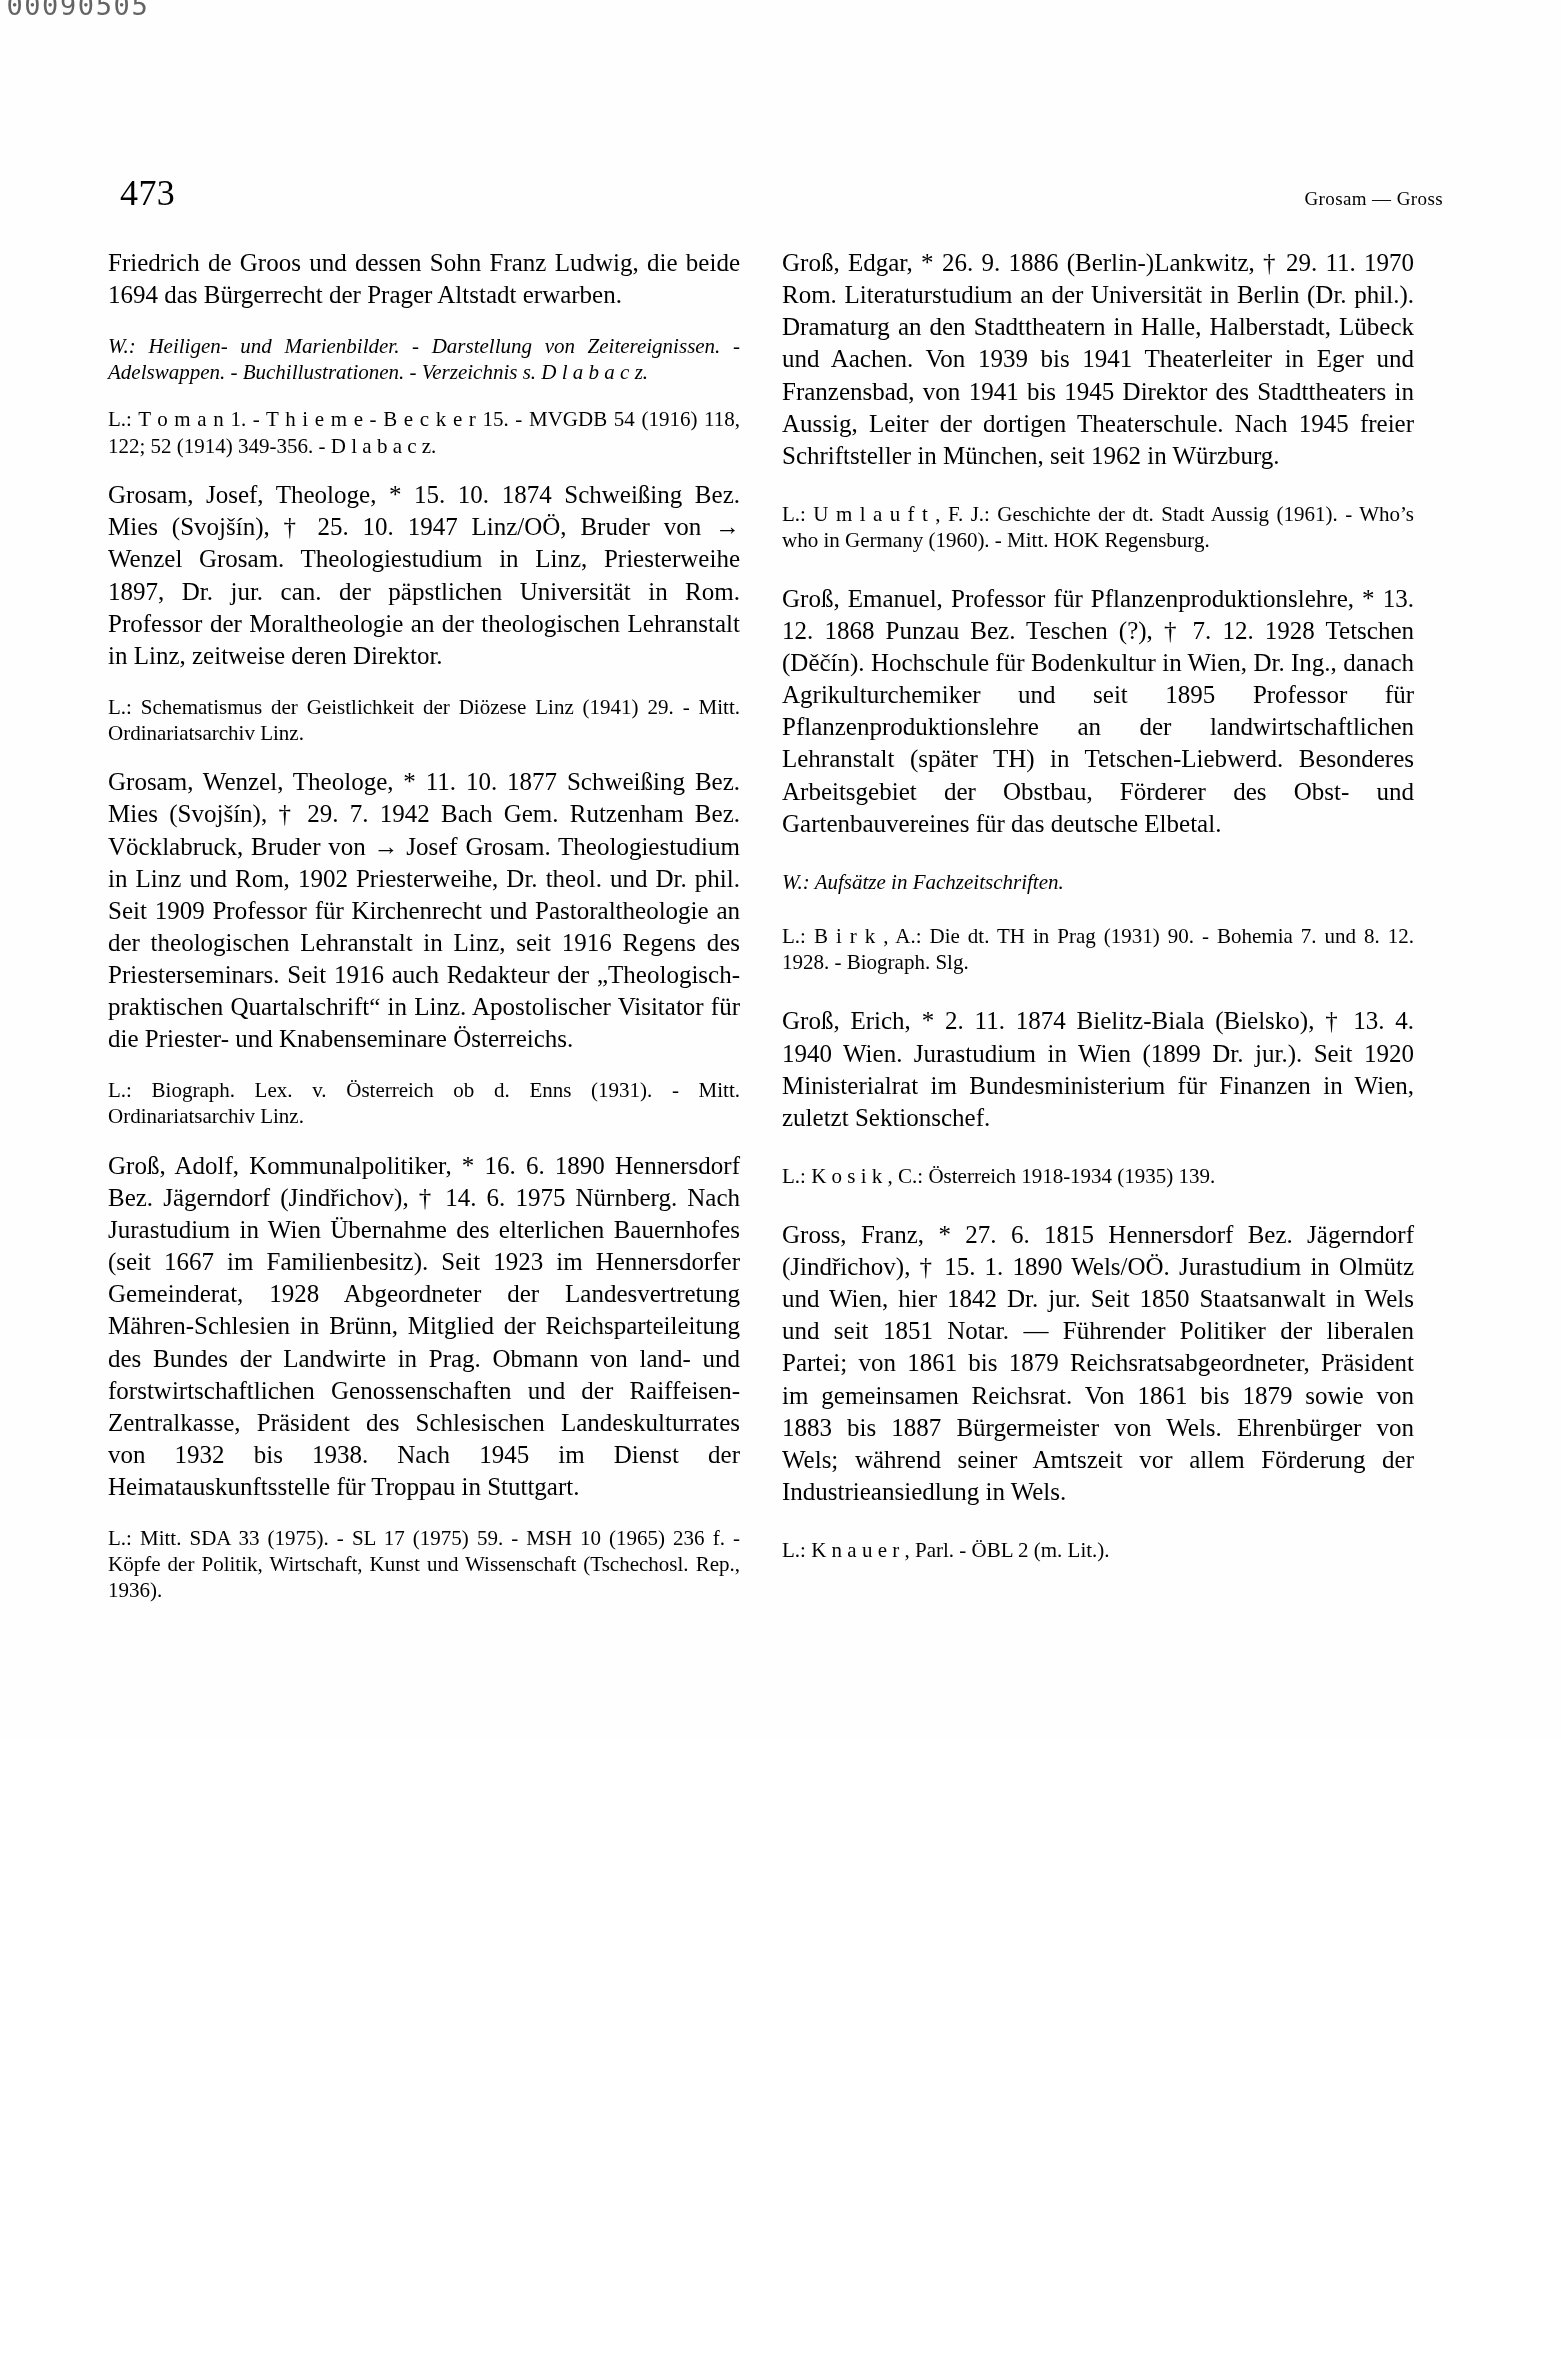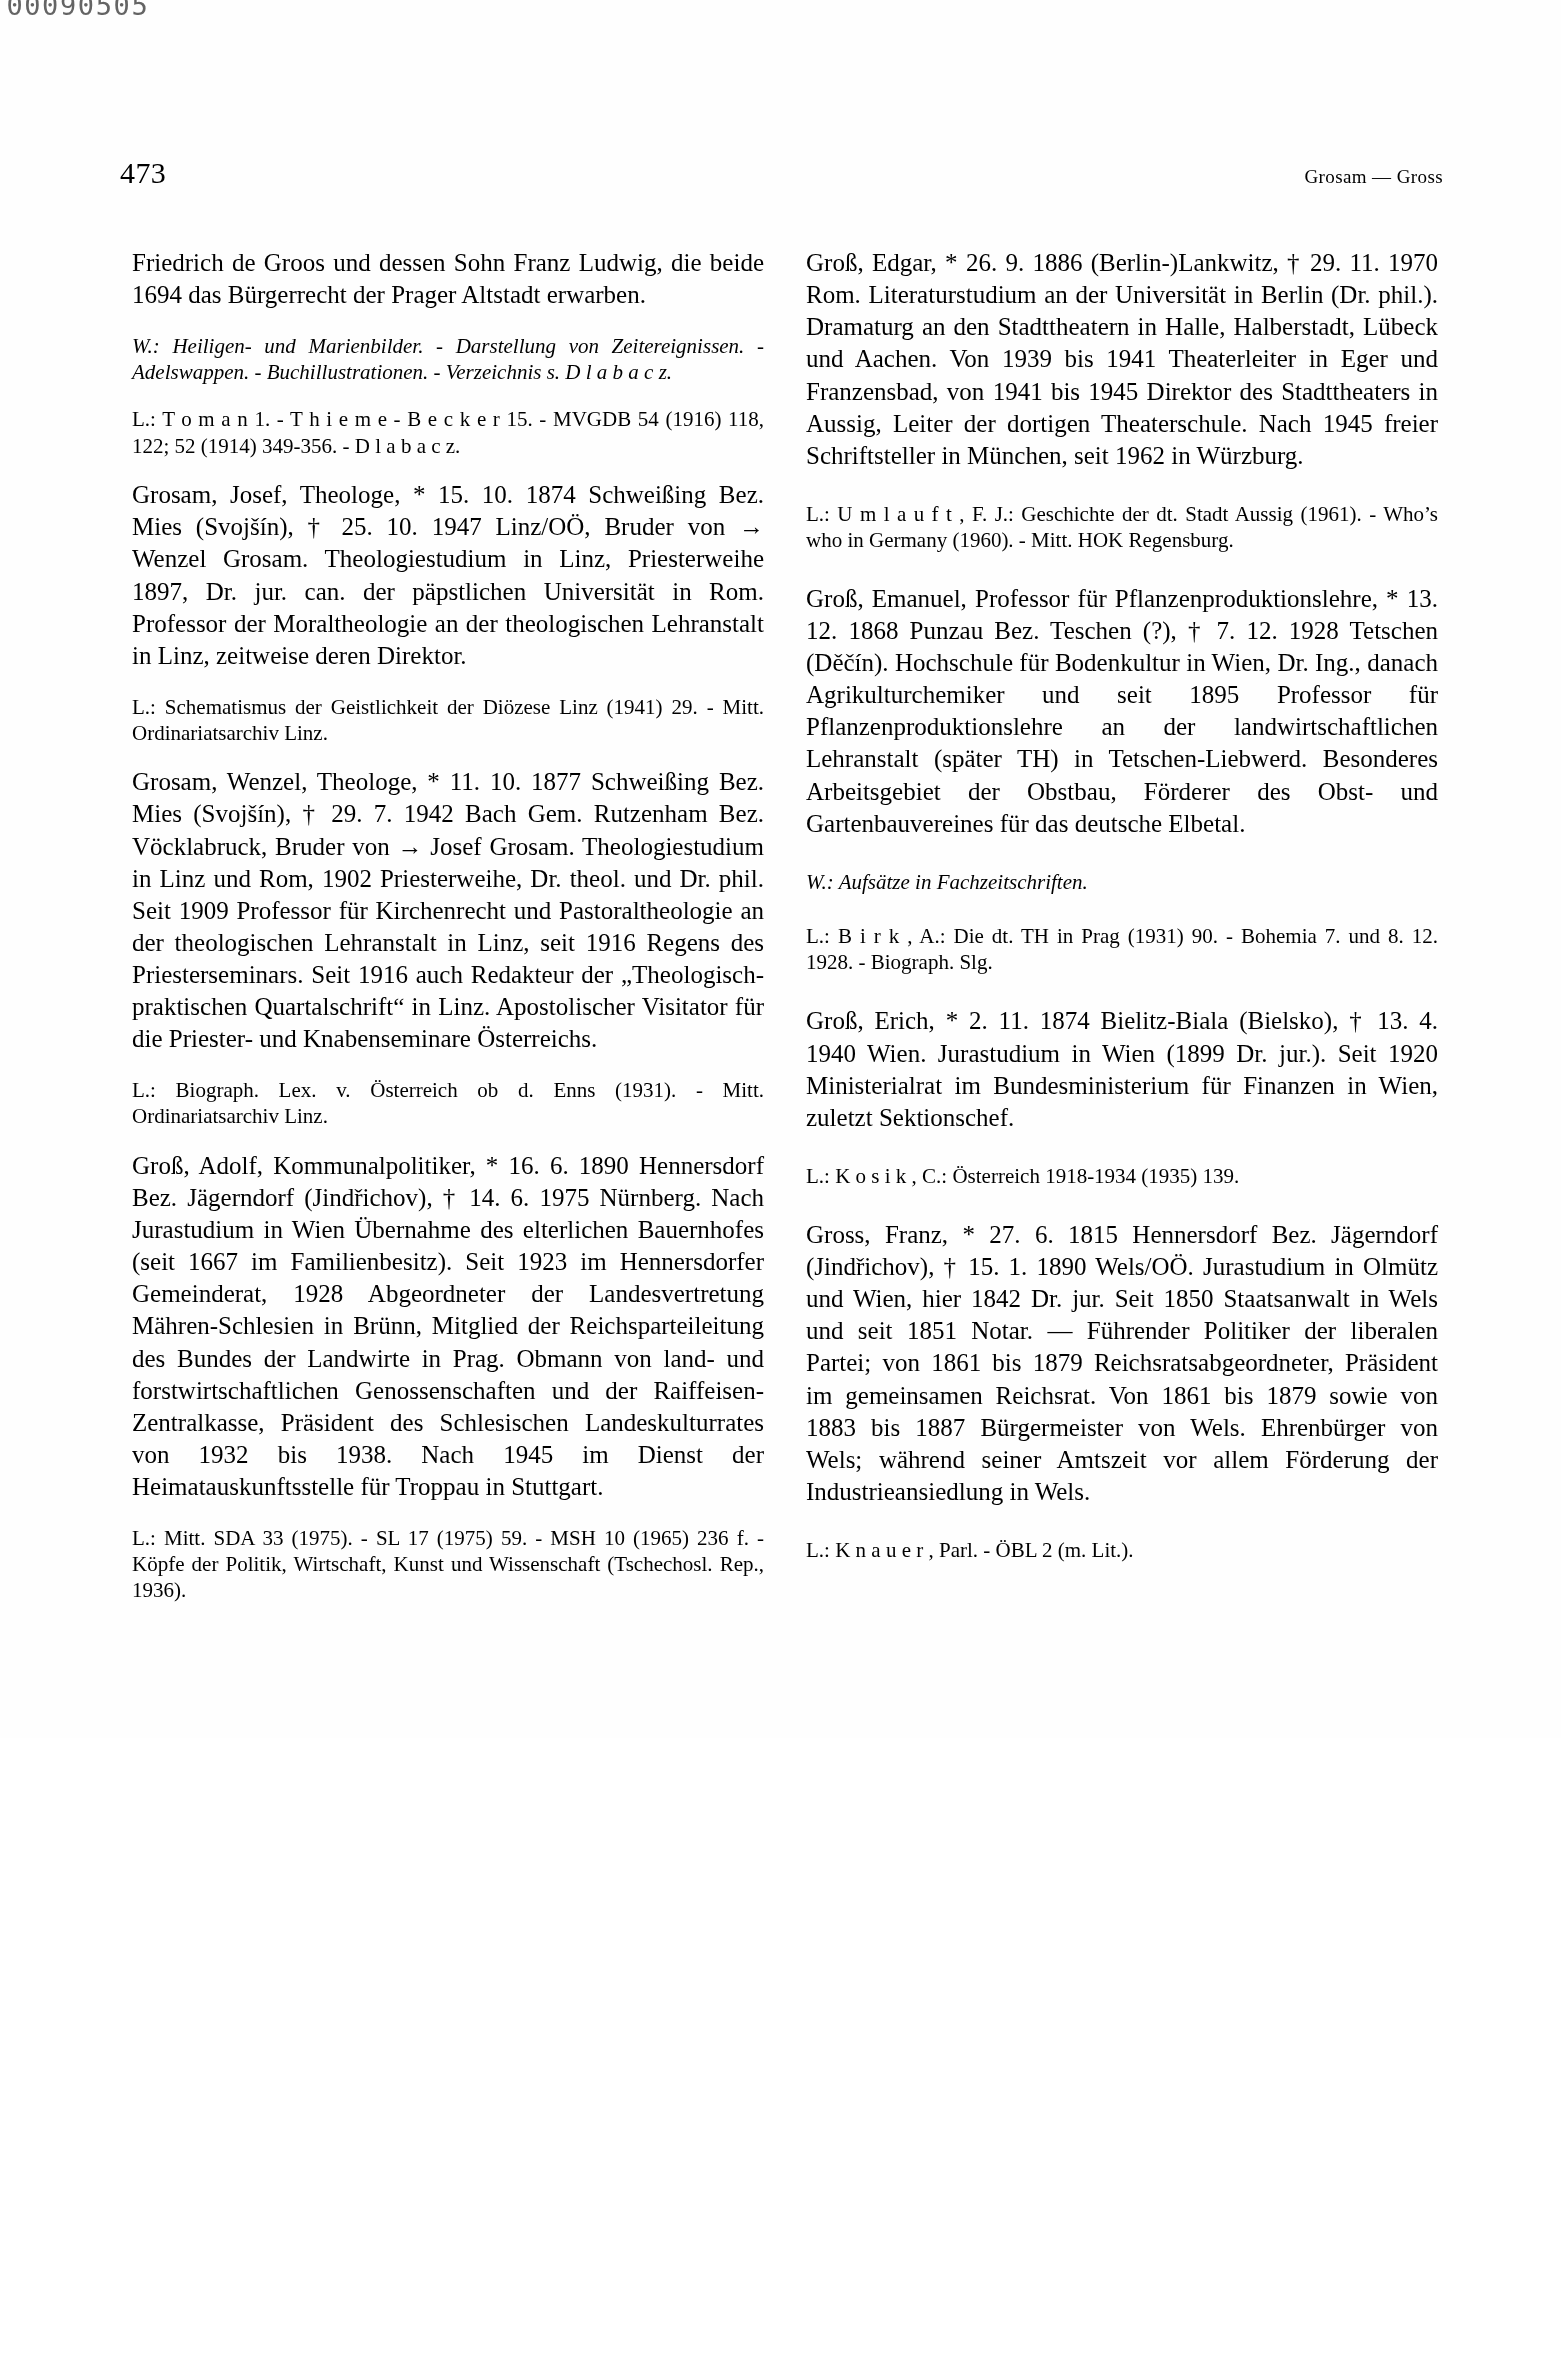--- a/index.html
+++ b/index.html
@@ -36,30 +36,31 @@
     position: absolute;
     left: 120px;
     top: 156px;
     width: 1323px;
     display: flex;
     justify-content: space-between;
     align-items: baseline;
     font-size: 26px;
   }
   .folio {
-    font-size: 30px;
+    font-size: 36px;
     letter-spacing: 0.4px;
+    margin-top: 16px;
   }
   .running-head {
     font-size: 19px;
     letter-spacing: 0.4px;
   }
   .columns {
     position: absolute;
-    left: 132px;
+    left: 108px;
     top: 247px;
     width: 1327px;
     display: flex;
     gap: 42px;
   }
   .col {
     width: 632px;
   }
   .entry {
     margin-bottom: 3.2px;

